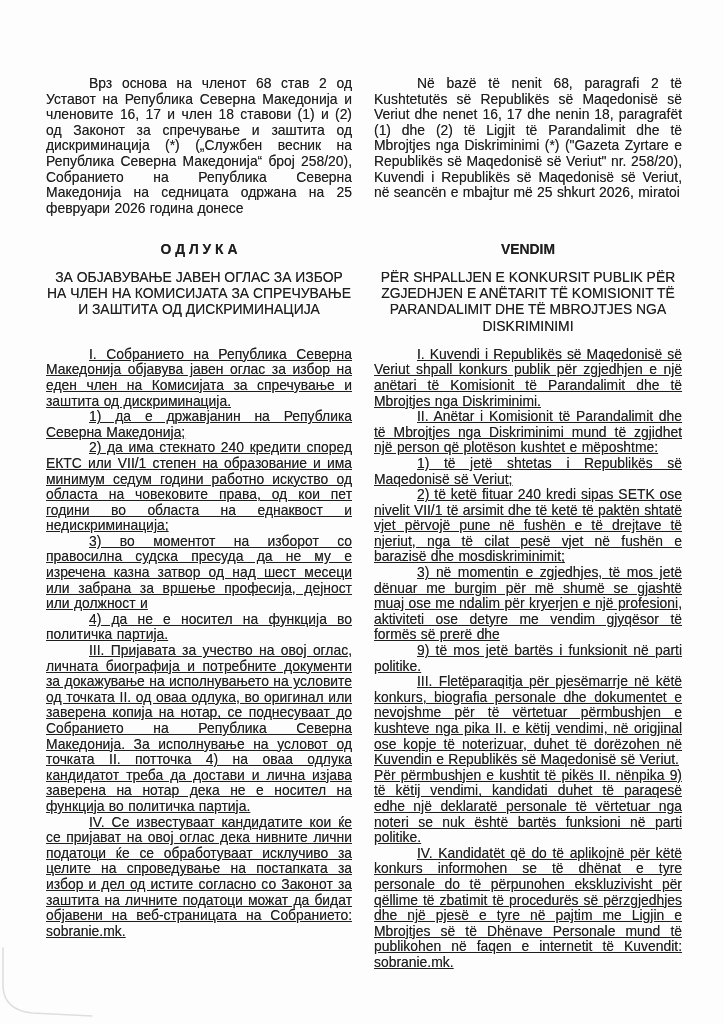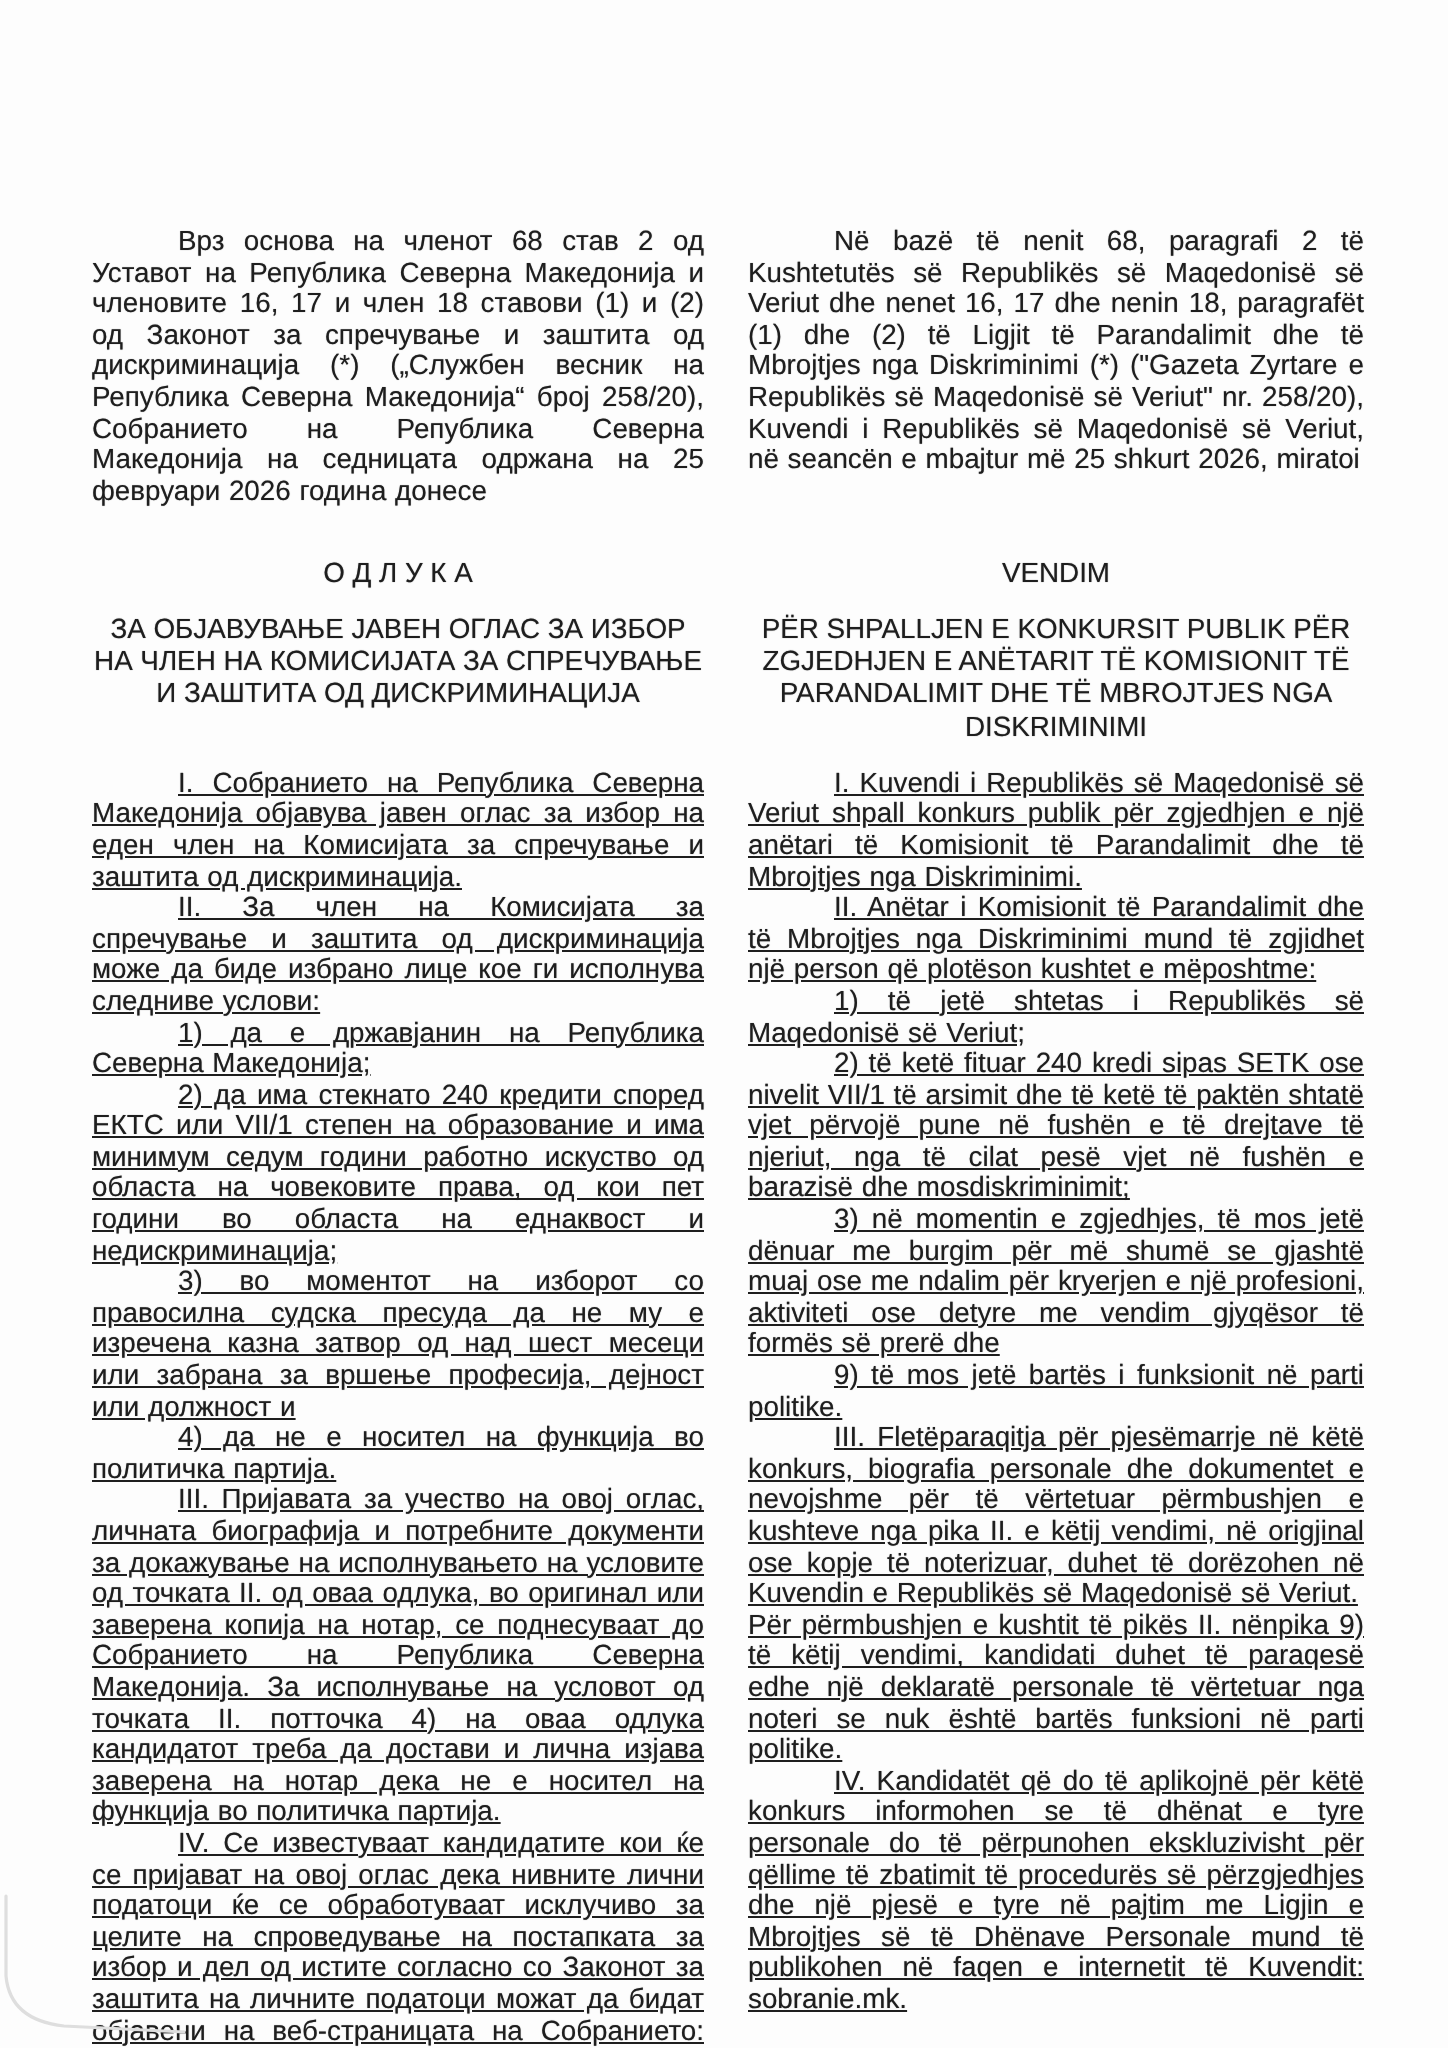--- a/index.html
+++ b/index.html
@@ -12,21 +12,20 @@
     background: #fdfdfd;
     overflow: hidden;
     position: relative;
     font-family: "Liberation Sans", "DejaVu Sans", sans-serif;
     color: #1e1e1e;
   }
   .page {
     position: absolute;
     inset: 0;
     background: #fdfdfd;
-    margin-top: 37px;
   }
   .doc-grid {
     position: absolute;
     left: 46px;
     top: 76px;
     width: 636px;
     display: grid;
     grid-template-columns: 306px 308px;
     column-gap: 22px;
     font-size: 13.9px;
@@ -38,21 +37,21 @@
     margin: 0;
     text-align: justify;
     text-indent: 43px;
     word-spacing: 0.5px;
     text-shadow: 0 0 0.45px rgba(20,20,20,0.55);
   }
   .body-text p.no-indent { text-indent: 0; }
   .heading-cell {
     padding-top: 26px;
     text-align: center;
-    font-weight: normal;
+    font-weight: bold;
     text-shadow: 0 0 0.5px rgba(20,20,20,0.6);
   }
   .title-cell {
     padding-top: 11px;
     text-align: center;
     font-weight: normal;
     line-height: 16.2px;
     text-shadow: 0 0 0.5px rgba(20,20,20,0.6);
   }
   .body-cell { padding-top: 13px; text-decoration: underline; }
@@ -78,21 +77,20 @@
     </div>
 
     <div class="cell heading-cell">О Д Л У К А</div>
     <div class="cell heading-cell">VENDIM</div>
 
     <div class="cell title-cell">ЗА ОБЈАВУВАЊЕ ЈАВЕН ОГЛАС ЗА ИЗБОР НА ЧЛЕН НА КОМИСИЈАТА ЗА СПРЕЧУВАЊЕ И ЗАШТИТА ОД ДИСКРИМИНАЦИЈА</div>
     <div class="cell title-cell">PËR SHPALLJEN E KONKURSIT PUBLIK PËR ZGJEDHJEN E ANËTARIT TË KOMISIONIT TË PARANDALIMIT DHE TË MBROJTJES NGA DISKRIMINIMI</div>
 
     <div class="cell body-cell body-text">
       <p>I. Собранието на Република Северна Македонија објавува јавен оглас за избор на еден член на Комисијата за спречување и заштита од дискриминација.</p>
-      <p>II. За член на Комисијата за спречување и заштита од дискриминација може да биде избрано лице кое ги исполнува следниве услови:</p>
       <p>1) да е државјанин на Република Северна Македонија;</p>
       <p>2) да има стекнато 240 кредити според ЕКТС или VII/1 степен на образование и има минимум седум години работно искуство од областа на човековите права, од кои пет години во областа на еднаквост и недискриминација;</p>
       <p>3) во моментот на изборот со правосилна судска пресуда да не му е изречена казна затвор од над шест месеци или забрана за вршење професија, дејност или должност и</p>
       <p>4) да не е носител на функција во политичка партија.</p>
       <p>III. Пријавата за учество на овој оглас, личната биографија и потребните документи за докажување на исполнувањето на условите од точката II. од оваа одлука, во оригинал или заверена копија на нотар, се поднесуваат до Собранието на Република Северна Македонија. За исполнување на условот од точката II. потточка 4) на оваа одлука кандидатот треба да достави и лична изјава заверена на нотар дека не е носител на функција во политичка партија.</p>
       <p>IV. Се известуваат кандидатите кои ќе се пријават на овој оглас дека нивните лични податоци ќе се обработуваат исклучиво за целите на спроведување на постапката за избор и дел од истите согласно со Законот за заштита на личните податоци можат да бидат објавени на веб-страницата на Собранието: sobranie.mk.</p>
     </div>
     <div class="cell body-cell body-text">
       <p>I. Kuvendi i Republikës së Maqedonisë së Veriut shpall konkurs publik për zgjedhjen e një anëtari të Komisionit të Parandalimit dhe të Mbrojtjes nga Diskriminimi.</p>
       <p>II. Anëtar i Komisionit të Parandalimit dhe të Mbrojtjes nga Diskriminimi mund të zgjidhet një person që plotëson kushtet e mëposhtme:</p>

